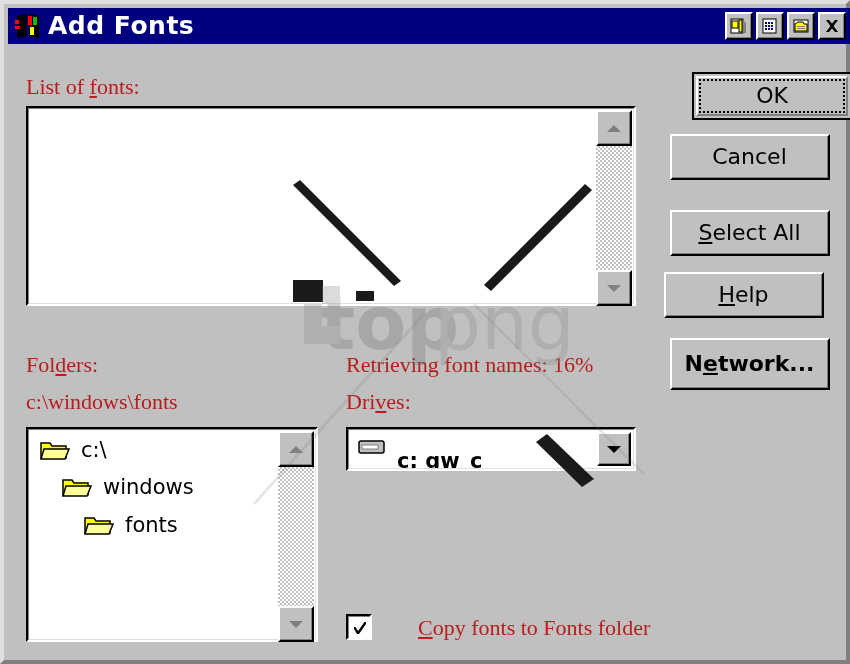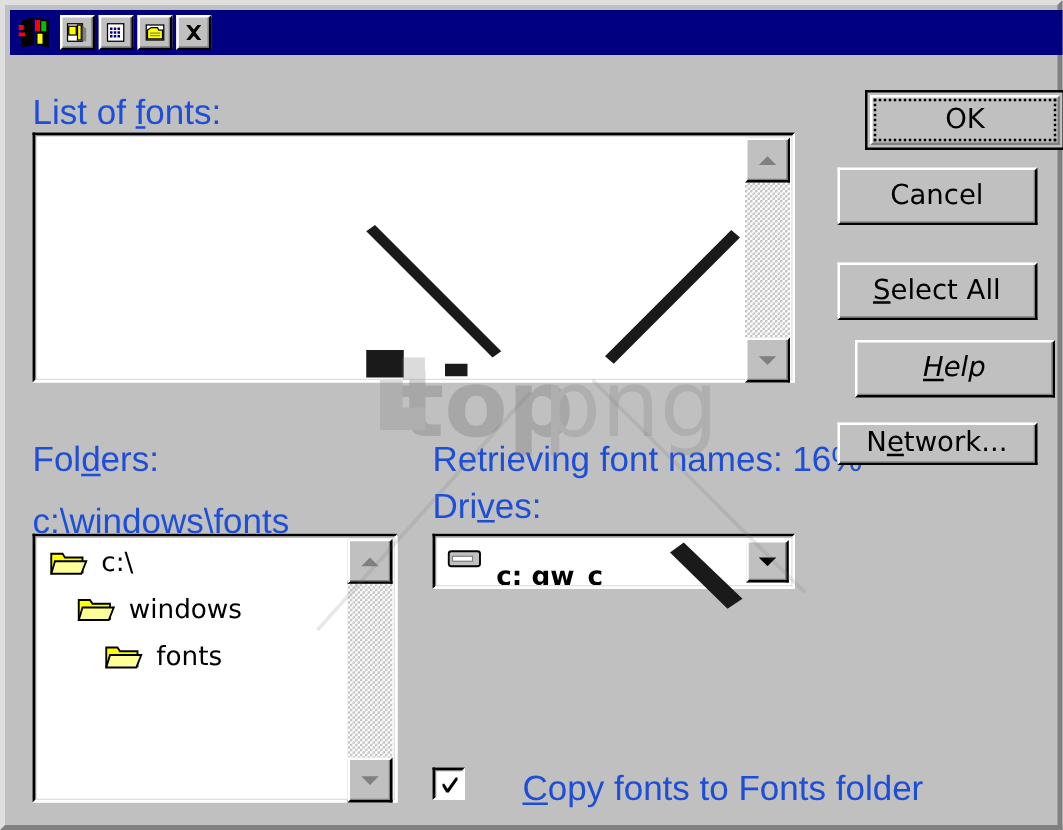--- a/index.html
+++ b/index.html
@@ -81,23 +81,23 @@
     border-bottom: 1px solid #808080;
     box-sizing: border-box;
     display: flex;
     align-items: center;
     justify-content: center;
   }
 
   
   .lbl {
     position: absolute;
-    color: #1d4ed8;
-    font-size: 28px;
-    font-family: Liberation Sans, sans-serif;
+    color: #b91c1c;
+    font-size: 22px;
+    font-family: Liberation Serif, serif;
     white-space: nowrap;
     line-height: 1;
   }
   .u { text-decoration: underline; }
 
   
   .sunken {
     position: absolute;
     background: #ffffff;
     box-sizing: border-box;
@@ -320,20 +320,21 @@
       <svg width="30" height="28" viewBox="0 0 30 28">
         <path d="M3 4 L13 2 L13 24 L3 26 Z" fill="#000000"></path>
         <path d="M15 2 L25 4 L25 26 L15 24 Z" fill="#000000"></path>
         <rect x="1" y="8" width="4" height="4" fill="#ff0000"></rect>
         <rect x="1" y="14" width="5" height="3" fill="#ff0000"></rect>
         <rect x="14" y="4" width="4" height="9" fill="#ff0000"></rect>
         <rect x="19" y="5" width="4" height="8" fill="#00c000"></rect>
         <rect x="16" y="15" width="4" height="8" fill="#ffff00"></rect>
       </svg>
     </div>
+    <div id="title-text">Add Fonts</div>
     <div class="tb-btns">
 
       <div class="tb-btn">
         <div class="inner">
           <svg width="18" height="18" viewBox="0 0 18 18">
             <rect x="1" y="2" width="12" height="14" fill="#ffffff" stroke="#000000" stroke-width="1"></rect>
             <rect x="2" y="4" width="6" height="7" fill="#ffff00" stroke="#000000" stroke-width="1"></rect>
             <rect x="9" y="3" width="3" height="12" fill="#ffff00" stroke="#000000" stroke-width="1"></rect>
             <path d="M13 3 L16 6 L16 16 L13 16 Z" fill="#808080"></path>
           </svg>
@@ -393,21 +394,21 @@
       </div>
       <div class="sb-btn sb-dn" style="height:36px;">
         <div class="arrow-dn"></div>
       </div>
     </div>
   </div>
 
   <div class="lbl" style="left:22px; top:350px;">
     <span>Fol</span><span class="u">d</span><span>ers:</span>
   </div>
-  <div class="lbl" style="left:22px; top:387px;margin-top:12px;">c:\windows\fonts</div>
+  <div class="lbl" style="left:22px; top:387px;">c:\windows\fonts</div>
 
   <div class="sunken" id="folders-box" style="left:22px; top:423px; width:292px; height:215px;">
     <div class="sunken-in">
 
       <div class="folder-item" style="left:10px; top:8px;">
         <span class="folder-icon">
           <svg width="32" height="24" viewBox="0 0 32 24">
             <path d="M2 5 L11 5 L13 8 L27 8 L27 20 L2 20 Z" fill="#ffff00" stroke="#000000" stroke-width="1.5"></path>
             <path d="M5 11 L30 11 L26 21 L2 21 Z" fill="#ffff99" stroke="#000000" stroke-width="1.5"></path>
           </svg>
@@ -492,27 +493,27 @@
       <span class="btn-label">Cancel</span>
     </div>
   </div>
 
   <div class="btn" style="left:666px; top:206px; width:160px; height:46px;">
     <div class="btn-in">
       <span class="btn-label"><span class="u">S</span>elect All</span>
     </div>
   </div>
 
-  <div class="btn" style="left:680px; top:268px; width:160px; height:46px;font-style:italic;">
+  <div class="btn" style="left:660px; top:268px; width:160px; height:46px;">
     <div class="btn-in">
       <span class="btn-label"><span class="u">H</span>elp</span>
     </div>
   </div>
 
-  <div class="btn" style="left:666px; top:334px; width:160px; height:34px;">
+  <div class="btn" style="left:666px; top:334px; width:160px; height:52px;font-weight:bold;">
     <div class="btn-in">
       <span class="btn-label">N<span class="u">e</span>twork...</span>
     </div>
   </div>
 
   <svg id="watermark" viewBox="0 0 850 664">
 
     <path d="M296 176 L397 277 L390 282 L289 181 Z" fill="#1a1a1a"></path>
     <path d="M581 180 L588 186 L487 287 L480 281 Z" fill="#1a1a1a"></path>
     <rect x="289" y="276" width="30" height="22" fill="#1a1a1a"></rect>

